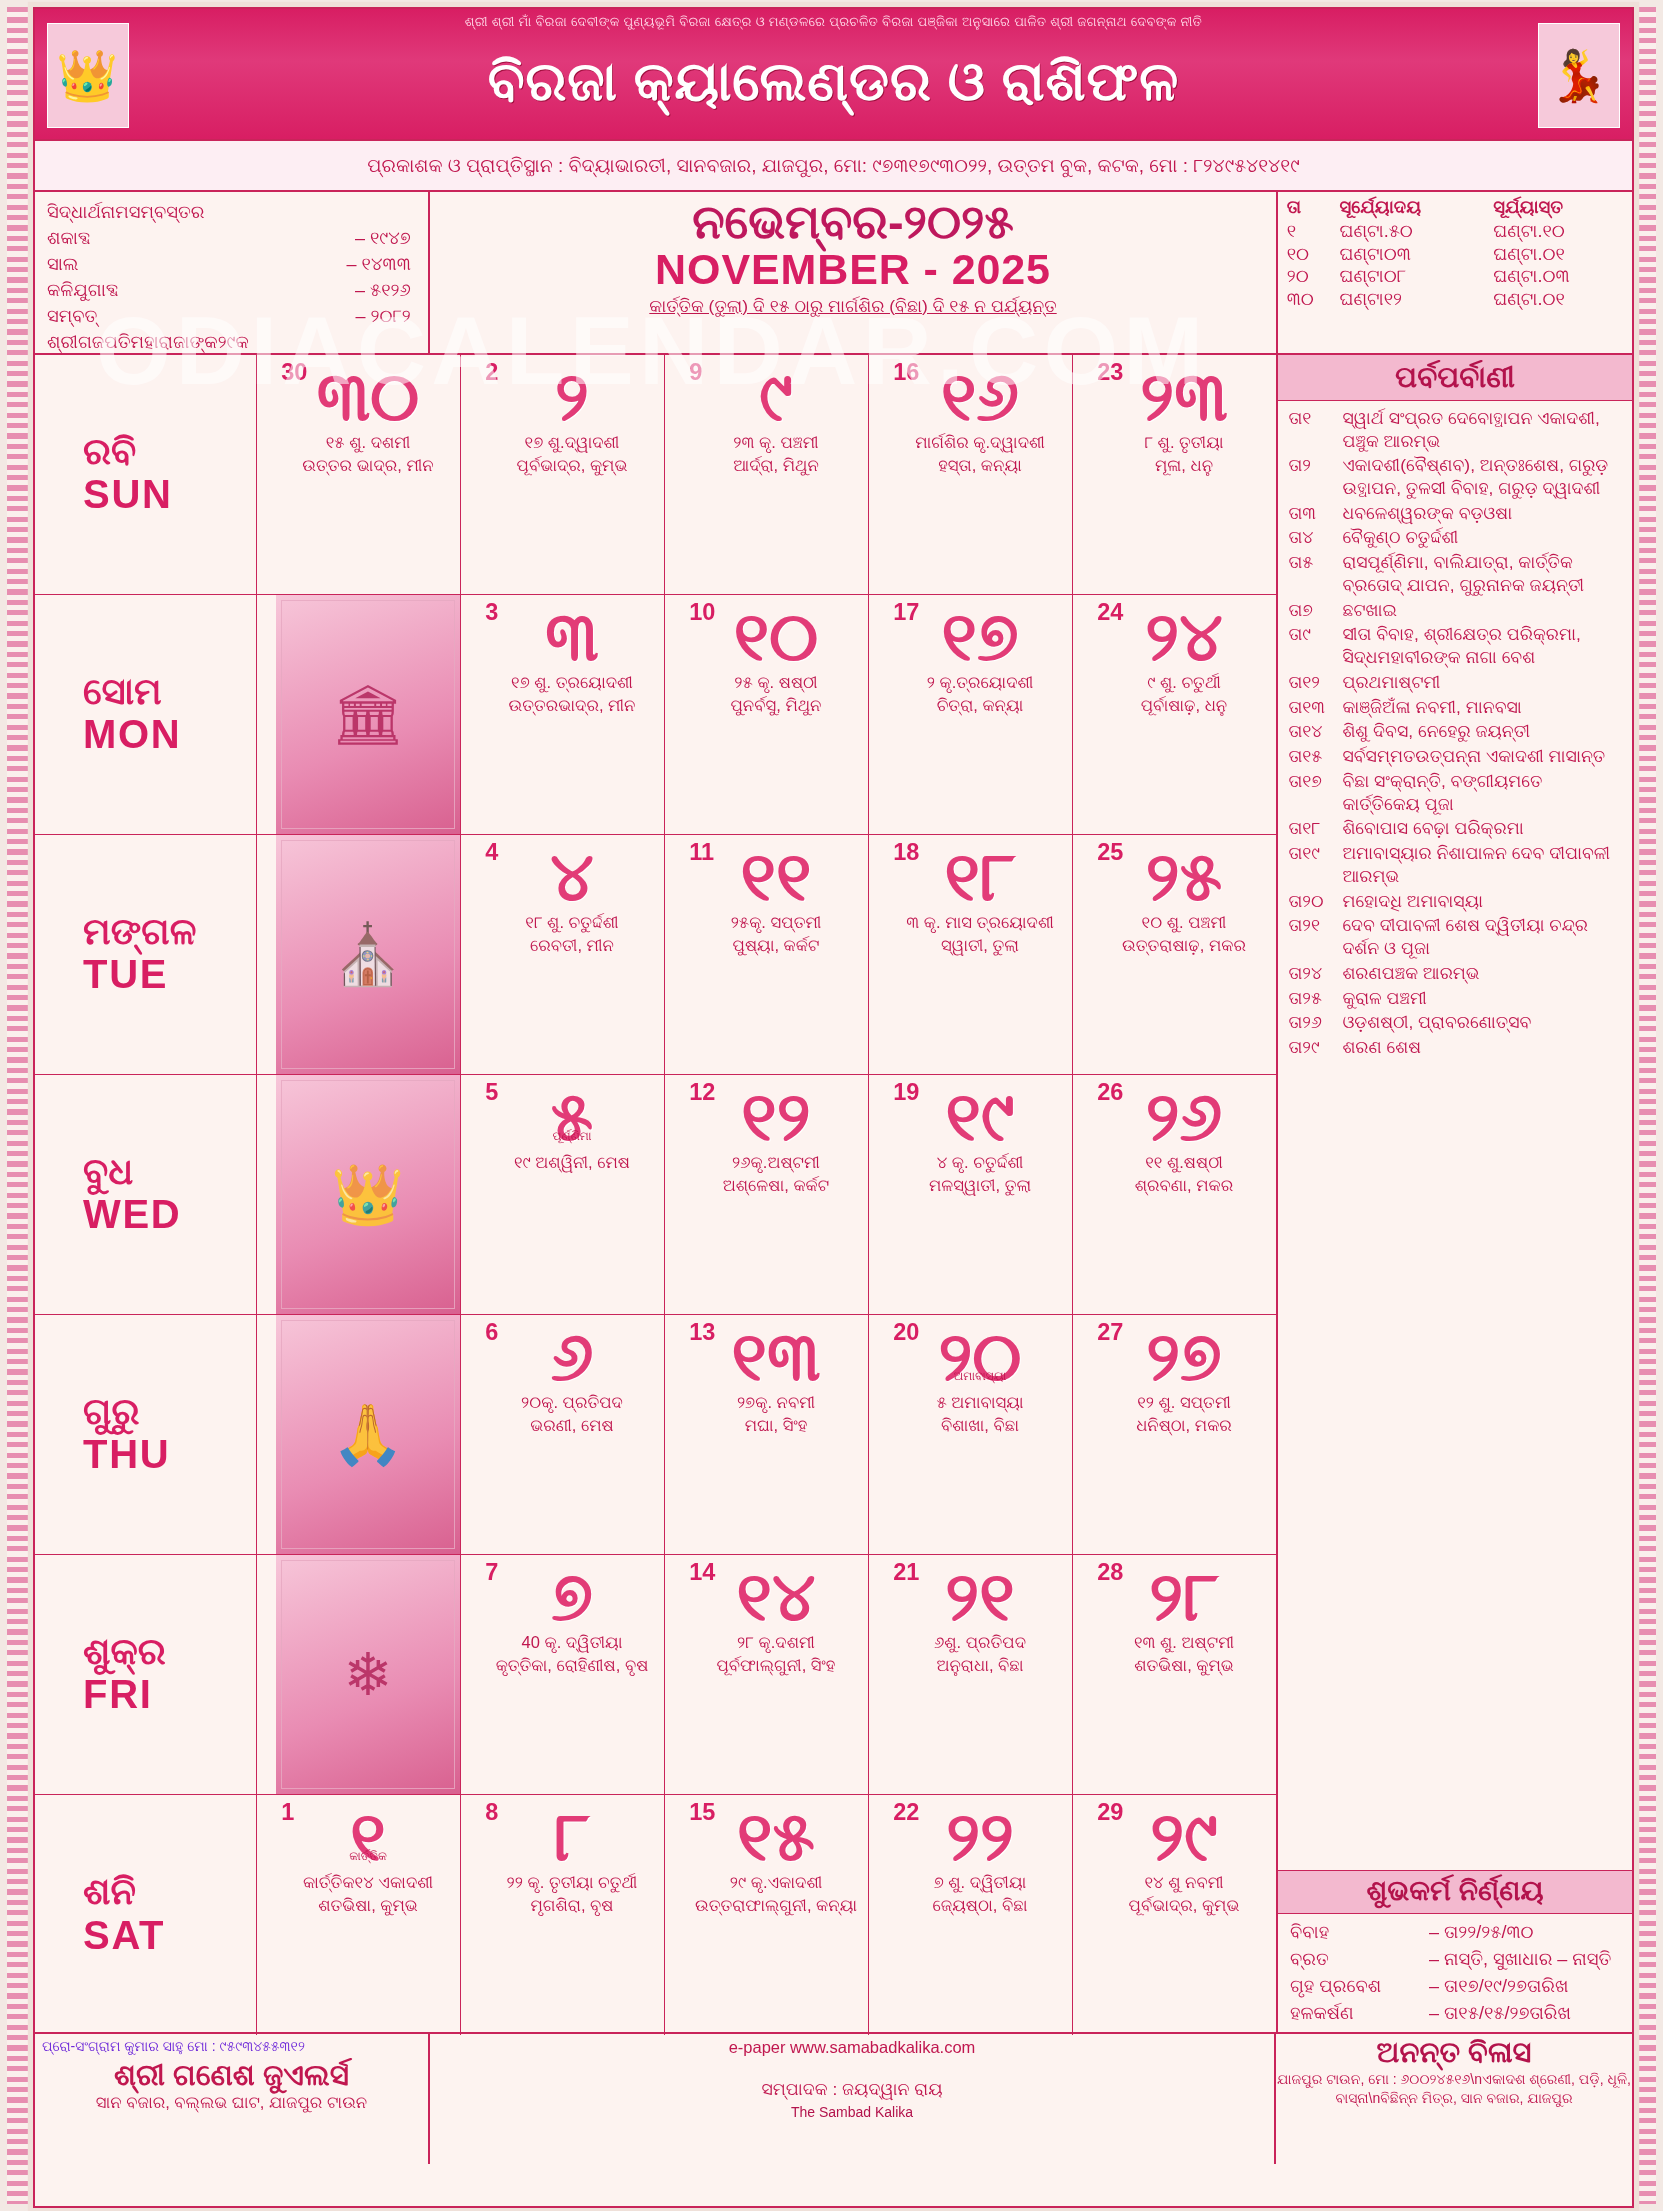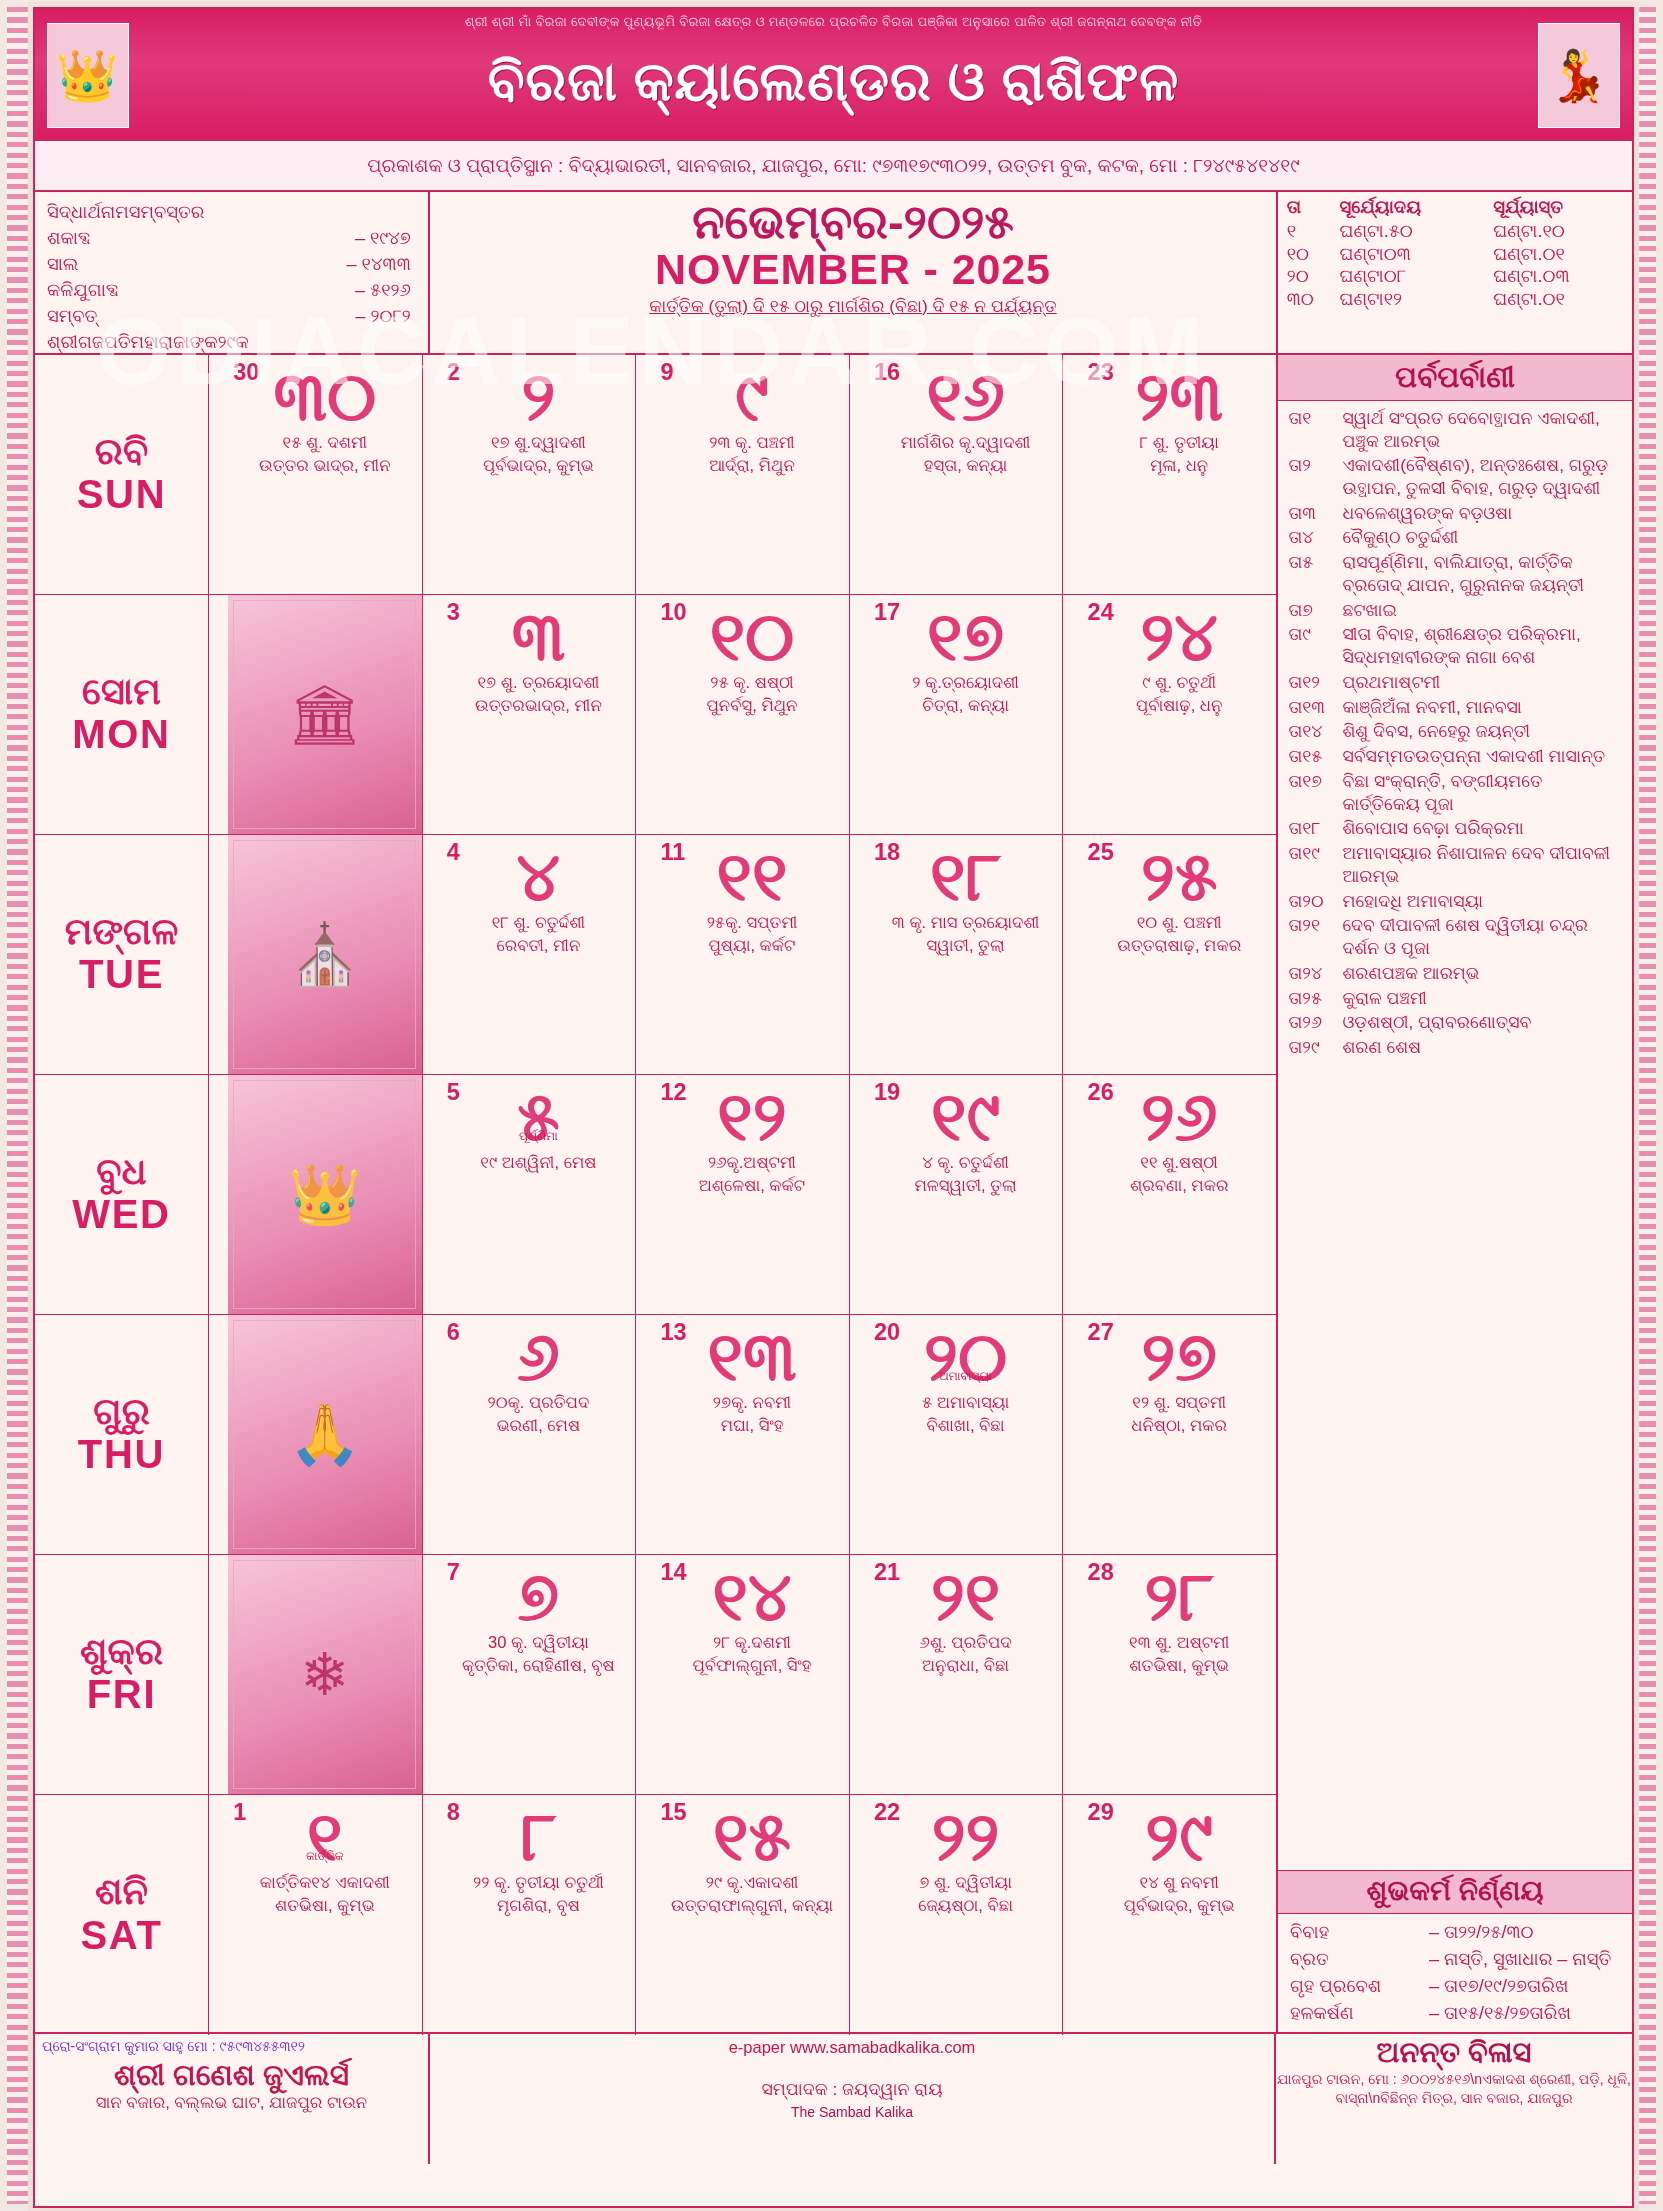--- a/index.html
+++ b/index.html
@@ -38,21 +38,21 @@
   .info-right .r{display:flex;color:#c0174f;font-size:18px;justify-content:space-between;padding:0.9px 3.5px;}
   .info-right .c1{width:42px;}
   .info-right .c2{width:143px;}
   .info-right .c3{width:130px;}
 
   
   .body{display:flex;height:1677px;}
   .cal{width:1243px;border-right:2.6px solid #c9245a;box-sizing:border-box;}
   .week{display:flex;height:240px;border-bottom:1.7px solid #c9245a;box-sizing:border-box;}
   .week:last-child{border-bottom:none;}
-  .daylbl{width:174px;border-right:1.7px solid #c9245a;display:flex;flex-direction:column;align-items:center;justify-content:center;box-sizing:border-box;}
+  .daylbl{width:174px;border-right:1.7px solid #c9245a;display:flex;flex-direction:column;align-items:flex-start;justify-content:center;box-sizing:border-box;margin-left:48px;}
   .daylbl .or{color:#d81e63;font-size:37px;font-weight:bold;line-height:1.1;}
   .daylbl .en{color:#d81e63;font-size:40px;font-weight:bold;letter-spacing:1.7px;}
   .cell{flex:1;border-right:1.7px solid #c9245a;position:relative;box-sizing:border-box;padding:3.5px 5.2px;overflow:hidden;margin-left:19px;}
   .cell:last-child{border-right:none;}
   .cell .gd{position:absolute;left:5.2px;top:3.5px;color:#d81e63;font-size:23.5px;font-weight:bold;}
   .cell .big{text-align:center;color:#e23b77;font-size:68px;font-weight:bold;line-height:1.0;margin-top:3.5px;
              text-shadow:0.9px 0.9px 0 #fff;}
   .cell .tx{text-align:center;color:#c0174f;font-size:16.5px;line-height:1.3;margin-top:1.7px;}
   .cell .tag{position:absolute;left:50%;transform:translateX(-50%);top:54px;color:#c0174f;font-size:12px;}
   .cell.pic{background:linear-gradient(160deg,#f7c6d9,#e98cb3 60%,#d8608f);}
@@ -350,21 +350,21 @@
           <div class="daylbl">
             <div class="or">ଶୁକ୍ର</div>
             <div class="en">FRI</div>
           </div>
           <div class="cell pic">
             <div class="ph">❄</div>
           </div>
           <div class="cell">
             <div class="gd">7</div>
             <div class="big">୭</div>
-            <div class="tx">30 କୃ. ଦ୍ୱିତୀୟା</div>
+            <div class="tx">40 କୃ. ଦ୍ୱିତୀୟା</div>
             <div class="tx">କୃତ୍ତିକା, ରୋହିଣୀଷ, ବୃଷ</div>
           </div>
           <div class="cell">
             <div class="gd">14</div>
             <div class="big">୧୪</div>
             <div class="tx">୨୮ କୃ.ଦଶମୀ</div>
             <div class="tx">ପୂର୍ବଫାଲ୍ଗୁନୀ, ସିଂହ</div>
           </div>
           <div class="cell">
             <div class="gd">21</div>

